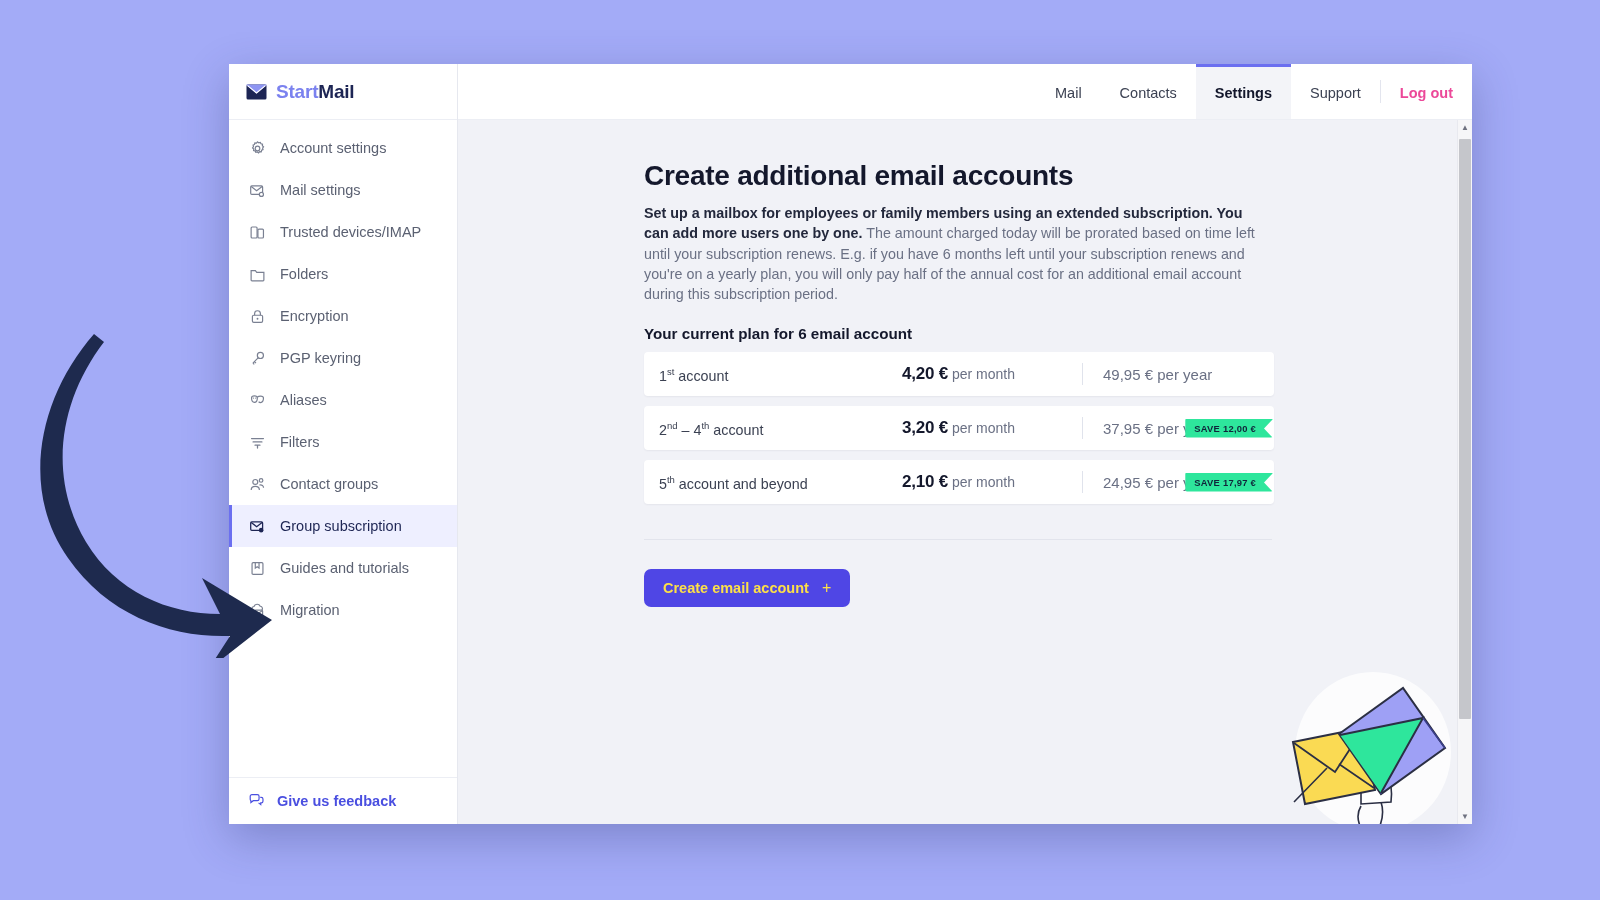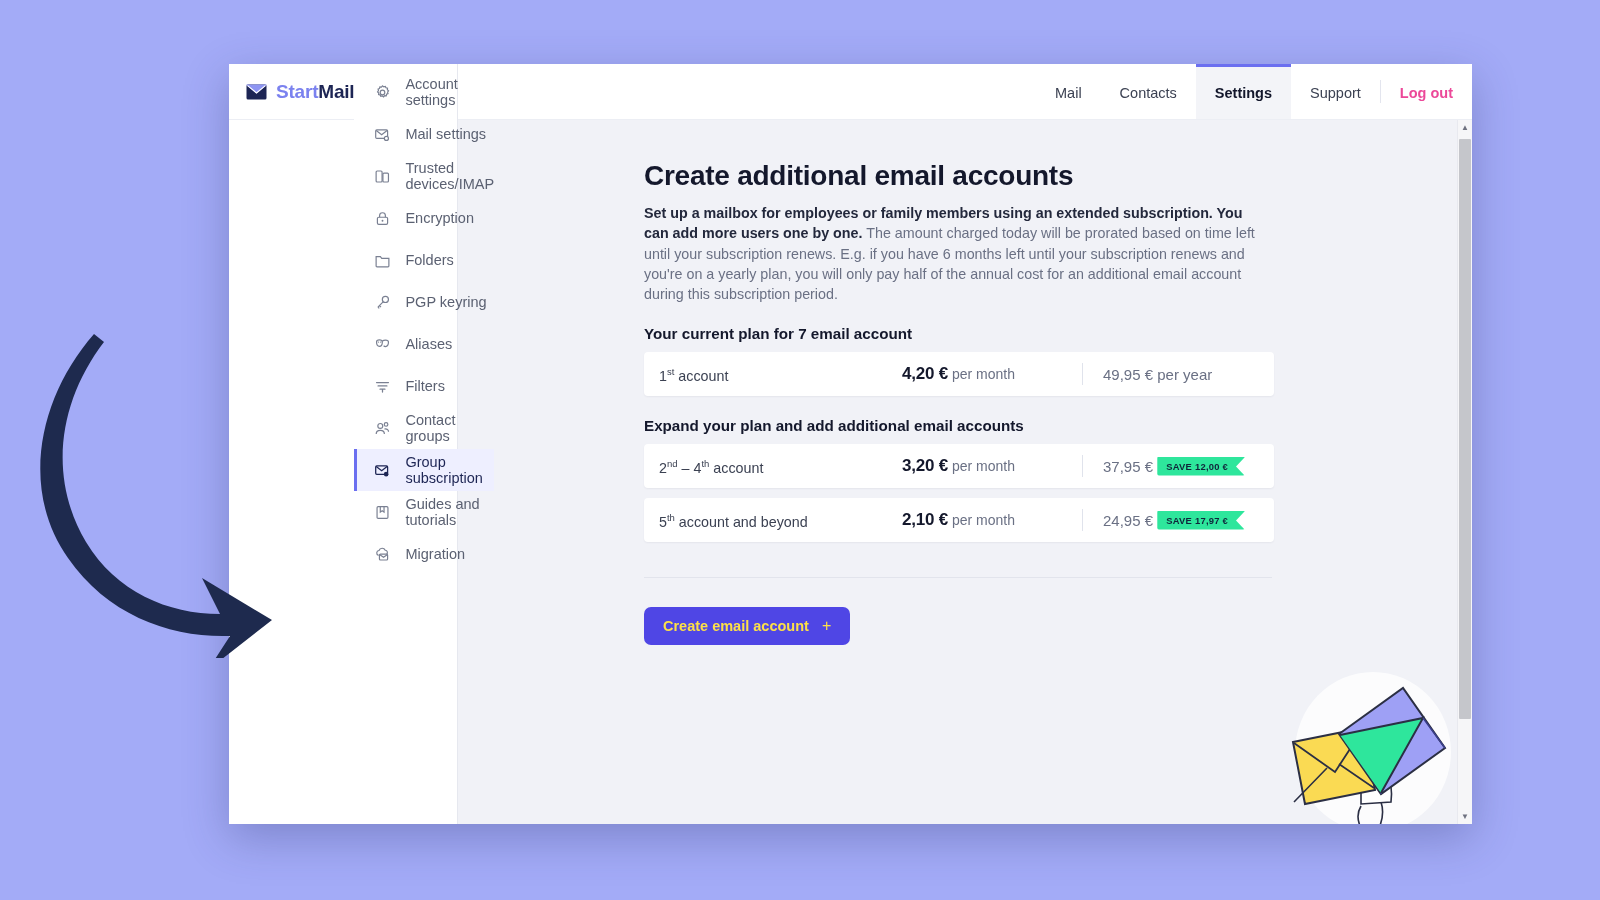--- a/index.html
+++ b/index.html
@@ -22,21 +22,21 @@
     width: 1243px; height: 760px;
     background: #ffffff;
     box-shadow: 0 14px 42px rgba(40,45,105,.30);
     display: flex; overflow: hidden;
   }
 
   
   .sidebar {
     width: 229px; flex: 0 0 229px; height: 100%;
     background: #ffffff; border-right: 1px solid #e6e8ef;
-    display: flex; 
+    display: flex; flex-direction: column;
   }
   .brand {
     height: 56px; flex: 0 0 56px;
     display: flex; align-items: center; gap: 9px;
     padding-left: 17px;
     border-bottom: 1px solid #eceef4;
   }
   .brand-text { font-size: 19px; font-weight: 600; letter-spacing: -.2px; }
   .brand-text .s1 { color: #7b82ef; }
   .brand-text .s2 { color: #1d2554; }
@@ -105,21 +105,21 @@
     position: relative;
   }
   .card .tier { flex: 0 0 258px; padding-left: 15px; font-size: 14.3px; color: #3b4152; }
   .card .tier sup { font-size: 9.5px; vertical-align: super; }
   .card .monthly { flex: 0 0 180px; font-size: 14px; color: #6a7084; }
   .card .monthly b { font-size: 17px; color: #14182c; font-weight: 700; letter-spacing: -.2px; }
   .vline { width: 1px; height: 22px; background: #e0e3ec; }
   .card .yearly { flex: 1 1 auto; padding-left: 20px; font-size: 15px; color: #6a7084; }
 
   .badge {
-    position: absolute; right: 29px; top: 50%; transform: translateY(-50%);
+    position: absolute; right: 1px; top: 50%; transform: translateY(-50%);
     background: #2ee69c; color: #10243a;
     font-size: 9.4px; font-weight: 700; letter-spacing: .25px;
     padding: 4px 17px 4px 9px; border-radius: 2px;
     clip-path: polygon(0 0, 100% 0, 100% 100%, 0 100%, 0 100%, 0 100%);
   }
   .badge::after {
     content: ""; position: absolute; right: 0; top: 0; bottom: 0; width: 9px;
     background: #fff;
     clip-path: polygon(100% 0, 100% 100%, 0 50%);
   }
@@ -200,35 +200,35 @@
             <rect x="2.5" y="3.5" width="7" height="13" rx="1.2"></rect>
             <rect x="10.5" y="6" width="6.5" height="10.5" rx="1.2"></rect>
           </svg>
         </span>
         <span>Trusted devices/IMAP</span>
       </div>
 
       <div class="nav-item">
         <span class="ico">
           <svg width="17" height="17" viewBox="0 0 20 20" fill="none" stroke="#7a8092" stroke-width="1.4">
+            <path d="M2.5 5.5 h5 l1.6 2 h8.4 v9 a1 1 0 0 1 -1 1 h-13 a1 1 0 0 1 -1 -1 z"></path>
+          </svg>
+        </span>
+        <span>Folders</span>
+      </div>
+
+      <div class="nav-item">
+        <span class="ico">
+          <svg width="17" height="17" viewBox="0 0 20 20" fill="none" stroke="#7a8092" stroke-width="1.4">
             <rect x="4" y="8.5" width="12" height="8.5" rx="1.6"></rect>
             <path d="M6.6 8.5 V6.6 a3.4 3.4 0 0 1 6.8 0 V8.5"></path>
             <circle cx="10" cy="12.6" r="1.1" fill="#7a8092" stroke="none"></circle>
           </svg>
         </span>
         <span>Encryption</span>
-      </div>
-
-      <div class="nav-item">
-        <span class="ico">
-          <svg width="17" height="17" viewBox="0 0 20 20" fill="none" stroke="#7a8092" stroke-width="1.4">
-            <path d="M2.5 5.5 h5 l1.6 2 h8.4 v9 a1 1 0 0 1 -1 1 h-13 a1 1 0 0 1 -1 -1 z"></path>
-          </svg>
-        </span>
-        <span>Folders</span>
       </div>
 
       <div class="nav-item">
         <span class="ico">
           <svg width="17" height="17" viewBox="0 0 20 20" fill="none" stroke="#7a8092" stroke-width="1.4">
             <circle cx="13.4" cy="6.4" r="3.6"></circle>
             <path d="M11 9 L4.6 15.4 M6.4 13.6 l1.8 1.8 M4.6 15.4 l1.6 1.6"></path>
           </svg>
         </span>
         <span>PGP keyring</span>
@@ -324,30 +324,29 @@
       <div class="tab logout">Log out</div>
     </header>
 
     <div class="content-wrap">
       <div class="content">
 
         <h1 class="h1">Create additional email accounts</h1>
 
         <p class="intro"><b>Set up a mailbox for employees or family members using an extended subscription. You can add more users one by one.</b><span> The amount charged today will be prorated based on time left until your subscription renews. E.g. if you have 6 months left until your subscription renews and you're on a yearly plan, you will only pay half of the annual cost for an additional email account during this subscription period.</span></p>
 
-        <h2 class="h2">Your current plan for 7 email account</h2>
+        <h2 class="h2">Your current plan for 6 email account</h2>
 
         <div class="card">
           <div class="tier"><span>1</span><sup>st</sup><span> account</span></div>
           <div class="monthly"><b>4,20 €</b> <span>per month</span></div>
           <div class="vline"></div>
           <div class="yearly">49,95 € per year</div>
         </div>
 
-        <h2 class="h2">Expand your plan and add additional email accounts</h2>
 
         <div class="card">
           <div class="tier"><span>2</span><sup>nd</sup> – <span>4</span><sup>th</sup><span> account</span></div>
           <div class="monthly"><b>3,20 €</b> <span>per month</span></div>
           <div class="vline"></div>
           <div class="yearly">37,95 € per year</div>
           <div class="badge">SAVE 12,00 €</div>
         </div>
 
         <div class="card">

